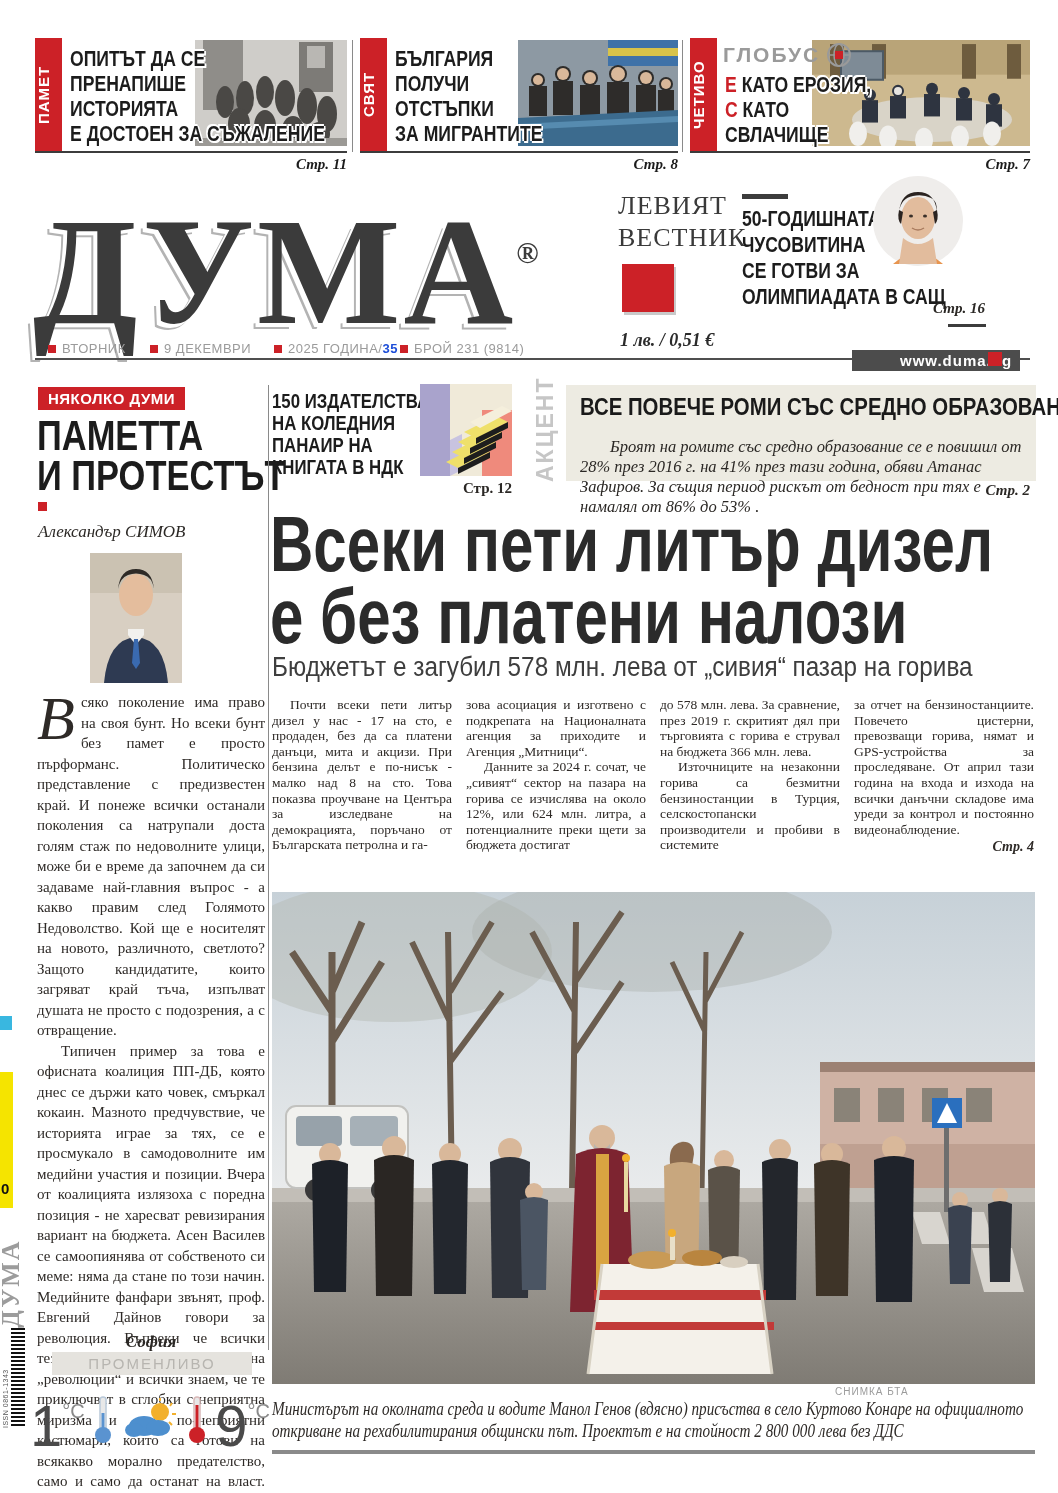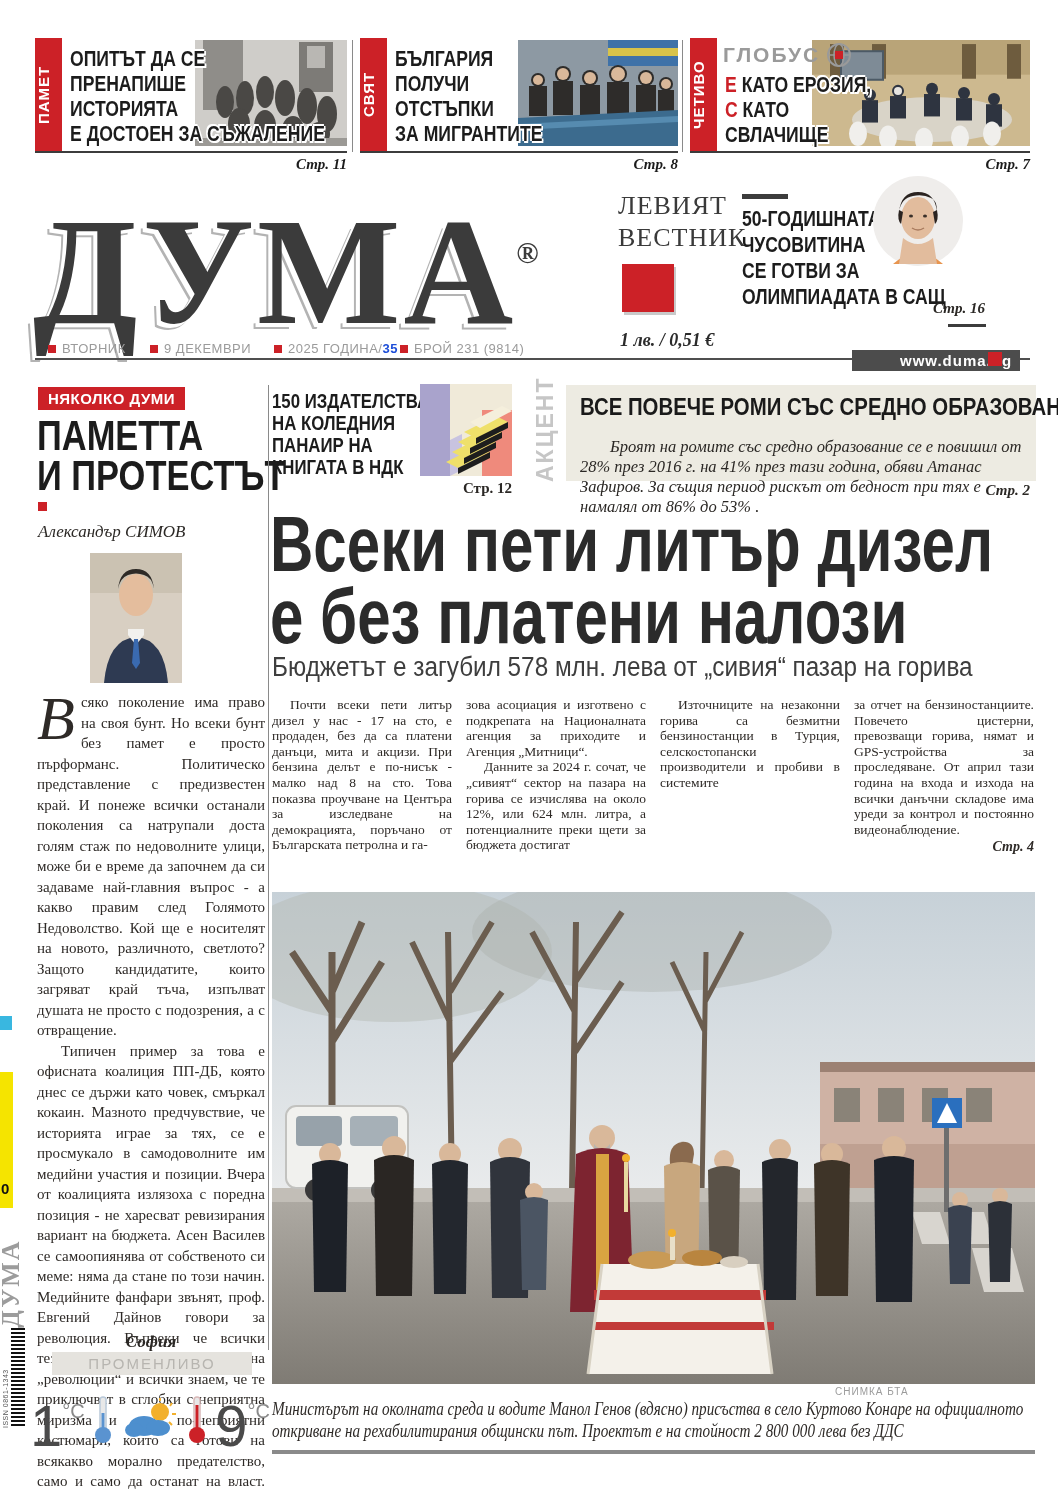--- a/index.html
+++ b/index.html
@@ -375,20 +375,21 @@
 
   <div class="abs cols" style="left:272px;top:697px;width:763px;">
     <div class="col">
       <p class="ind">Почти всеки пети литър дизел у нас - 17 на сто, е продаден, без да са платени данъци, мита и акцизи. При бензина делът е по-нисък - малко над 8 на сто. Това показва проучване на Центъра за изследване на демокрацията, поръчано от Българската петролна и га-</p>
     </div>
     <div class="col">
       <p>зова асоциация и изготвено с подкрепата на Националната агенция за приходите и Агенция „Митници“.</p>
       <p class="ind">Данните за 2024 г. сочат, че „сивият“ сектор на пазара на горива се изчислява на около 12%, или 624 млн. литра, а потенциалните преки щети за бюджета достигат</p>
     </div>
     <div class="col">
+      <p>до 578 млн. лева. За сравнение, през 2019 г. скритият дял при търговията с горива е струвал на бюджета 366 млн. лева.</p>
       <p class="ind">Източниците на незаконни горива са безмитни бензиностанции в Турция, селскостопански производители и пробиви в системите</p>
     </div>
     <div class="col">
       <p>за отчет на бензиностанциите. Повечето цистерни, превозващи горива, нямат и GPS-устройства за проследяване. От април тази година на входа и изхода на всички данъчни складове има уреди за контрол и постоянно видеонаблюдение.</p>
       <div class="col-page">Стр. 4</div>
     </div>
   </div>
 
   <div class="abs vkadar" style="left:272px;top:914px;width:638px;">В КАДЪР</div>
 

